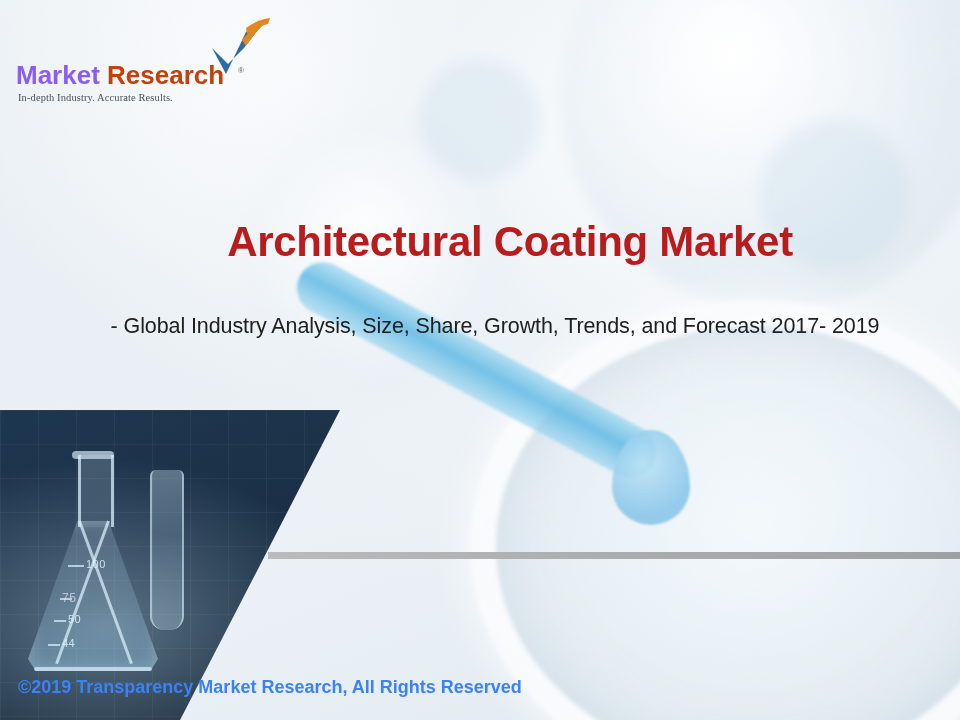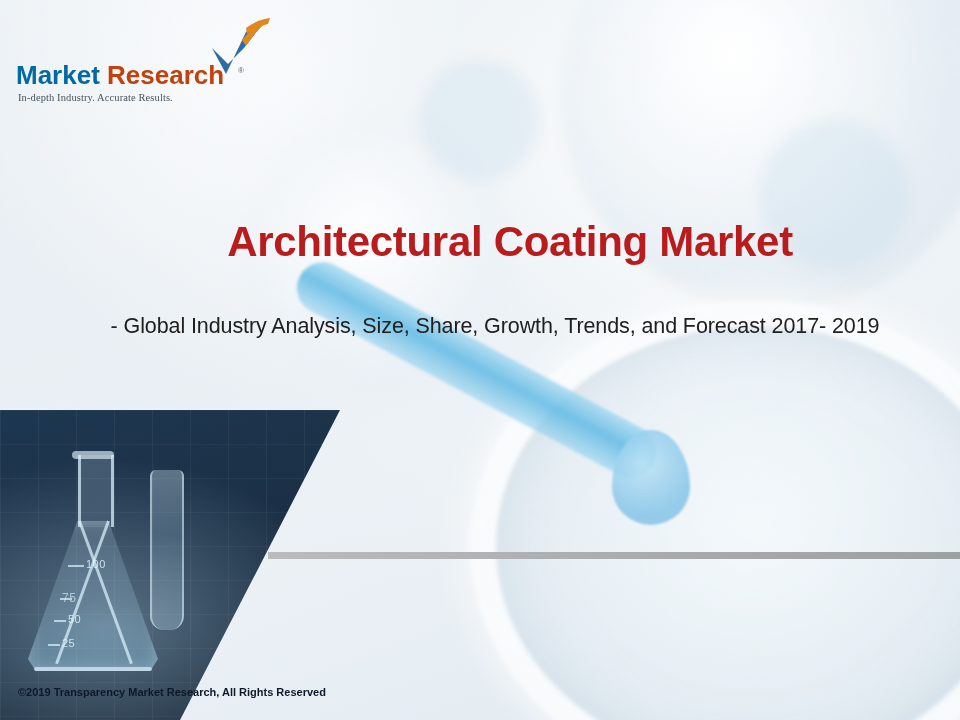--- a/index.html
+++ b/index.html
@@ -183,21 +183,21 @@
     left: 6px; top: 6px;
   }
   .logo-line2 {
     font-family: "Liberation Sans", sans-serif;
     font-weight: bold;
     font-size: 26px;
     line-height: 30px;
     position: absolute;
     left: 6px; top: 38px;
   }
-  .logo-market { color: #0369a1; }
+  .logo-market { color: #8b5cf6; }
   .logo-research { color: #c2410c; }
   .logo-tag {
     position: absolute;
     left: 8px; top: 70px;
     font-family: "Liberation Serif", serif;
     font-size: 10.5px;
     color: #45545f;
     letter-spacing: 0.1px;
   }
   .logo-check {
@@ -236,23 +236,23 @@
     color: #20201f;
     letter-spacing: -0.1px;
   }
 
   
   .footer {
     position: absolute;
     left: 18px;
     bottom: 22px;
     font-family: "Liberation Sans", sans-serif;
-    font-size: 11px;
+    font-size: 18px;
     font-weight: bold;
-    color: #0f172a;
+    color: #3b82f6;
   }
 </style>
 </head>
 <body>
 
 <div class="slide">
 
   <div class="bg"></div>
   <div class="glass-a"></div>
   <div class="glass-c"></div>
@@ -273,21 +273,21 @@
     <div class="edge-l"></div>
     <div class="edge-r"></div>
     <div class="base"></div>
     <div class="tick" style="left:40px; top:110px; width:16px;"></div>
     <div class="mark" style="left:58px; top:103px;">100</div>
     <div class="tick" style="left:32px; top:143px; width:12px;"></div>
     <div class="mark" style="left:34px; top:136px; font-size:12px; opacity:0.75;">75</div>
     <div class="tick" style="left:26px; top:165px; width:12px;"></div>
     <div class="mark" style="left:40px; top:158px;">50</div>
     <div class="tick" style="left:20px; top:189px; width:12px;"></div>
-    <div class="mark" style="left:34px; top:182px;">25</div>
+    <div class="mark" style="left:34px; top:182px;">44</div>
   </div>
 
   <div class="divider"></div>
 
   <div class="logo">
     <div class="logo-line2">
       <span class="logo-market">Market </span><span class="logo-research">Research</span>
     </div>
     <div class="logo-tag">In-depth Industry. Accurate Results.</div>
     <svg class="logo-check" viewBox="0 0 66 62">

